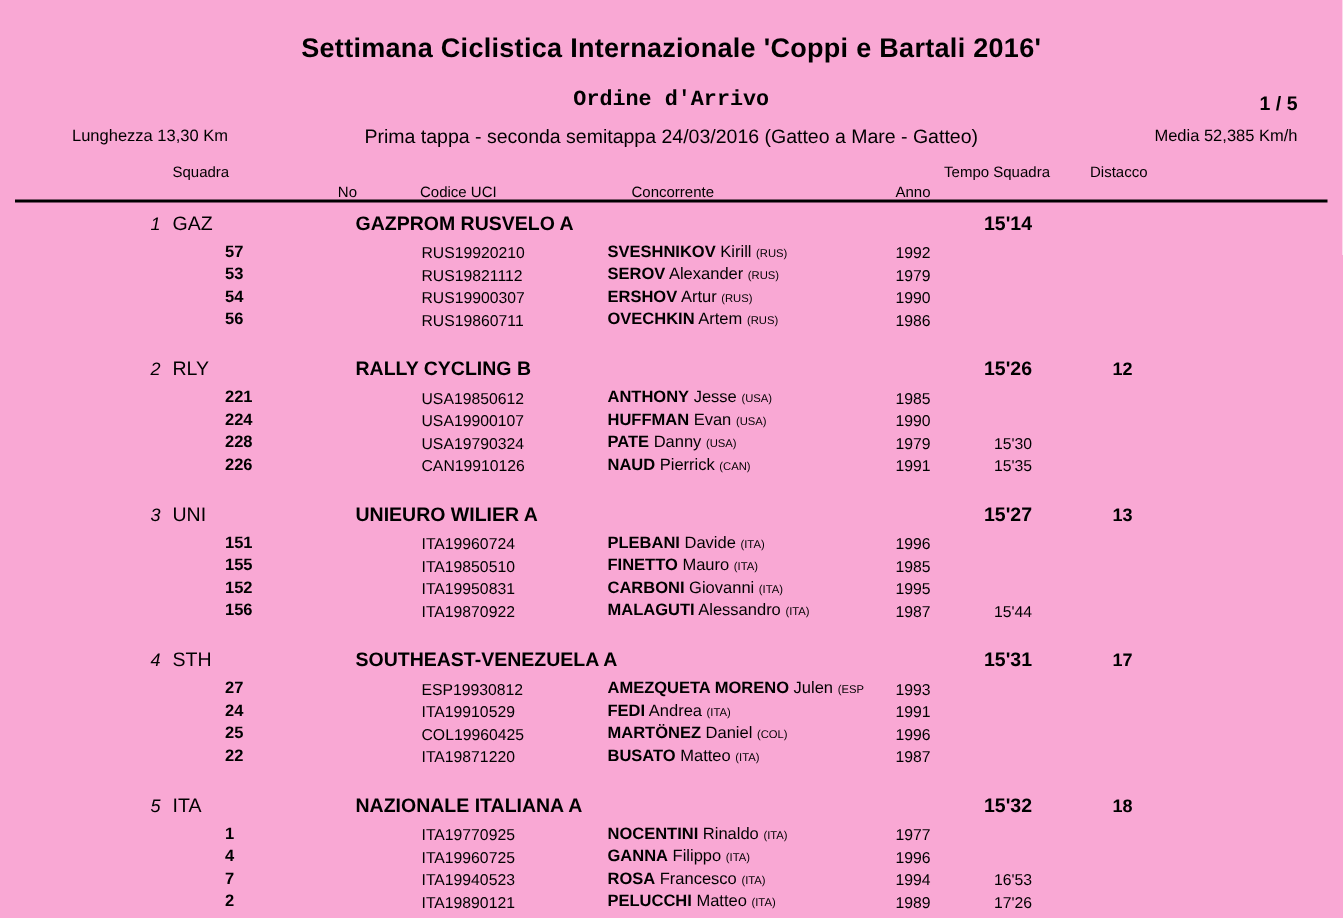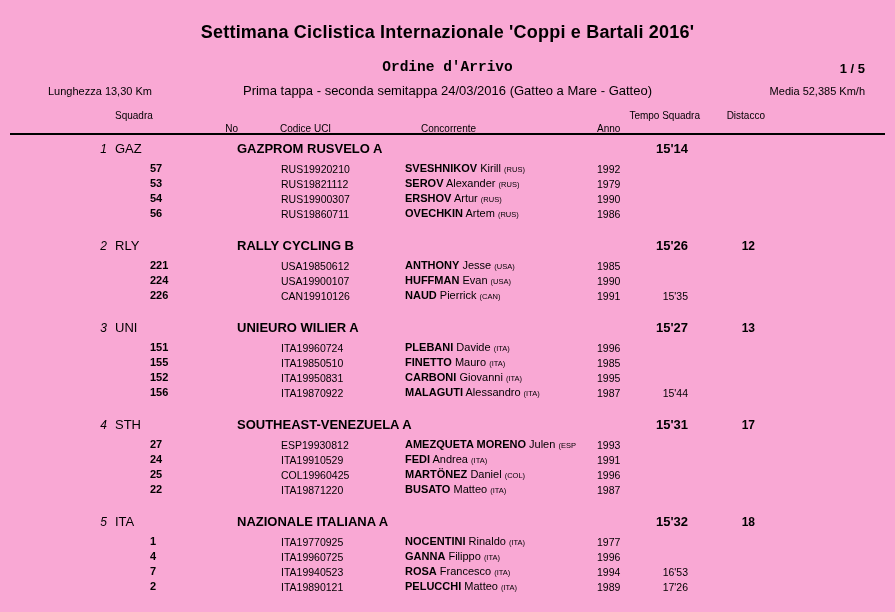--- a/index.html
+++ b/index.html
@@ -135,20 +135,27 @@
   </div>
 
   <div class="rider-row">
     <span class="c-no">224</span>
     <span class="c-uci">USA19900107</span>
     <span class="c-rname"><span class="surname">HUFFMAN</span> <span class="given">Evan</span> <span class="nat">(USA)</span></span>
     <span class="c-anno">1990</span>
     <span class="c-rtempo"></span>
   </div>
 
+  <div class="rider-row">
+    <span class="c-no">228</span>
+    <span class="c-uci">USA19790324</span>
+    <span class="c-rname"><span class="surname">PATE</span> <span class="given">Danny</span> <span class="nat">(USA)</span></span>
+    <span class="c-anno">1979</span>
+    <span class="c-rtempo">15'30</span>
+  </div>
 
   <div class="rider-row">
     <span class="c-no">226</span>
     <span class="c-uci">CAN19910126</span>
     <span class="c-rname"><span class="surname">NAUD</span> <span class="given">Pierrick</span> <span class="nat">(CAN)</span></span>
     <span class="c-anno">1991</span>
     <span class="c-rtempo">15'35</span>
   </div>
 </div>
 

